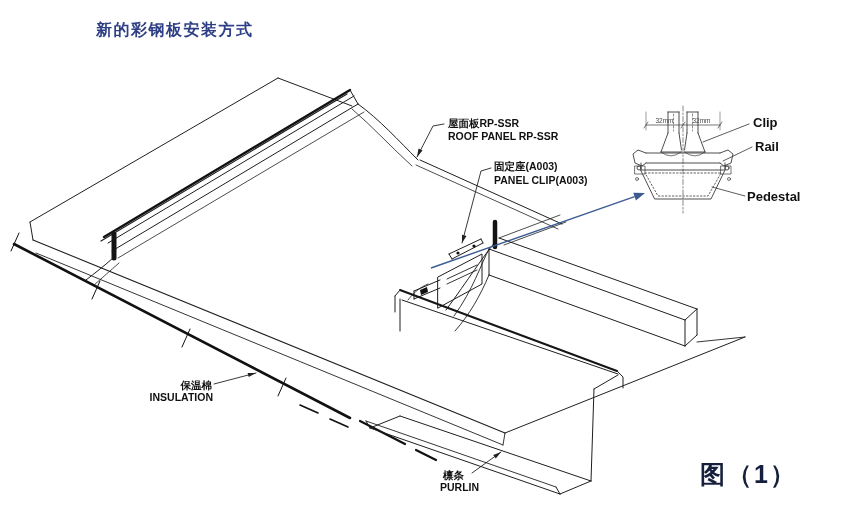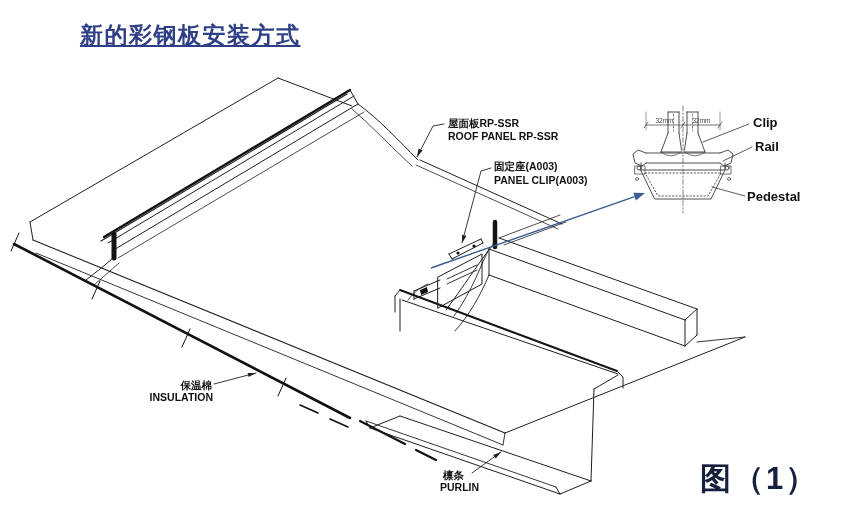--- a/index.html
+++ b/index.html
@@ -1,20 +1,20 @@
 <!DOCTYPE html>
 <html><head>
 <meta charset="utf-8">
 <style>
   html,body{margin:0;padding:0;background:#ffffff;}
   body{width:853px;height:513px;position:relative;overflow:hidden;
        font-family:"Liberation Sans","DejaVu Sans",sans-serif;}
-  .page-title{position:absolute;left:80px;top:20px;font-size:23px;font-weight:bold;
-       color:#2e3f85;text-decoration:underline;letter-spacing:1.5px;}
-  .fig-caption{position:absolute;left:700px;top:458px;font-size:31px;font-weight:bold;
+  .page-title{position:absolute;left:96px;top:20px;font-size:16px;font-weight:bold;
+       color:#2e3f85;letter-spacing:1.5px;}
+  .fig-caption{position:absolute;left:700px;top:458px;font-size:25px;font-weight:bold;
        color:#16203c;letter-spacing:2px;}
   svg{position:absolute;left:0;top:0;}
   svg text{font-family:"Liberation Sans","DejaVu Sans",sans-serif;}
   .lbl{font-size:10.5px;font-weight:bold;fill:#111;}
   .dlbl{font-size:13px;font-weight:bold;fill:#111;}
   .dim{font-size:6.5px;fill:#444;}
 </style>
 </head>
 <body>
 

